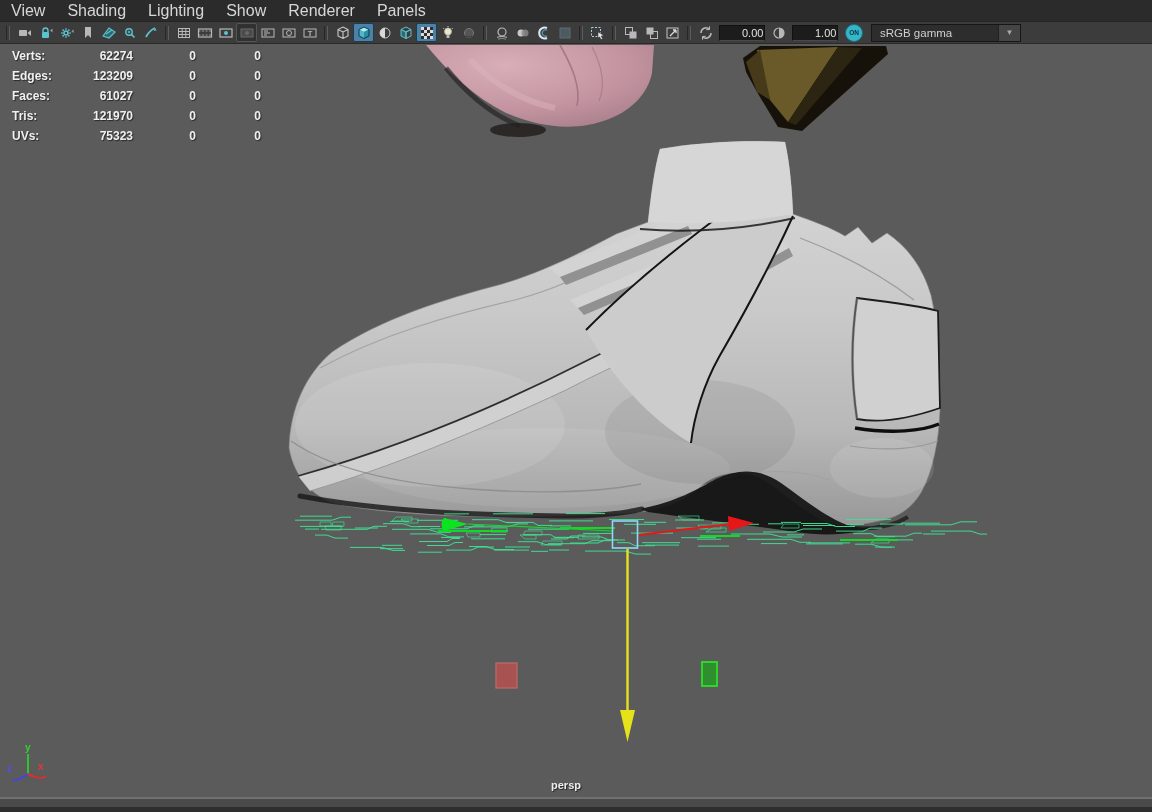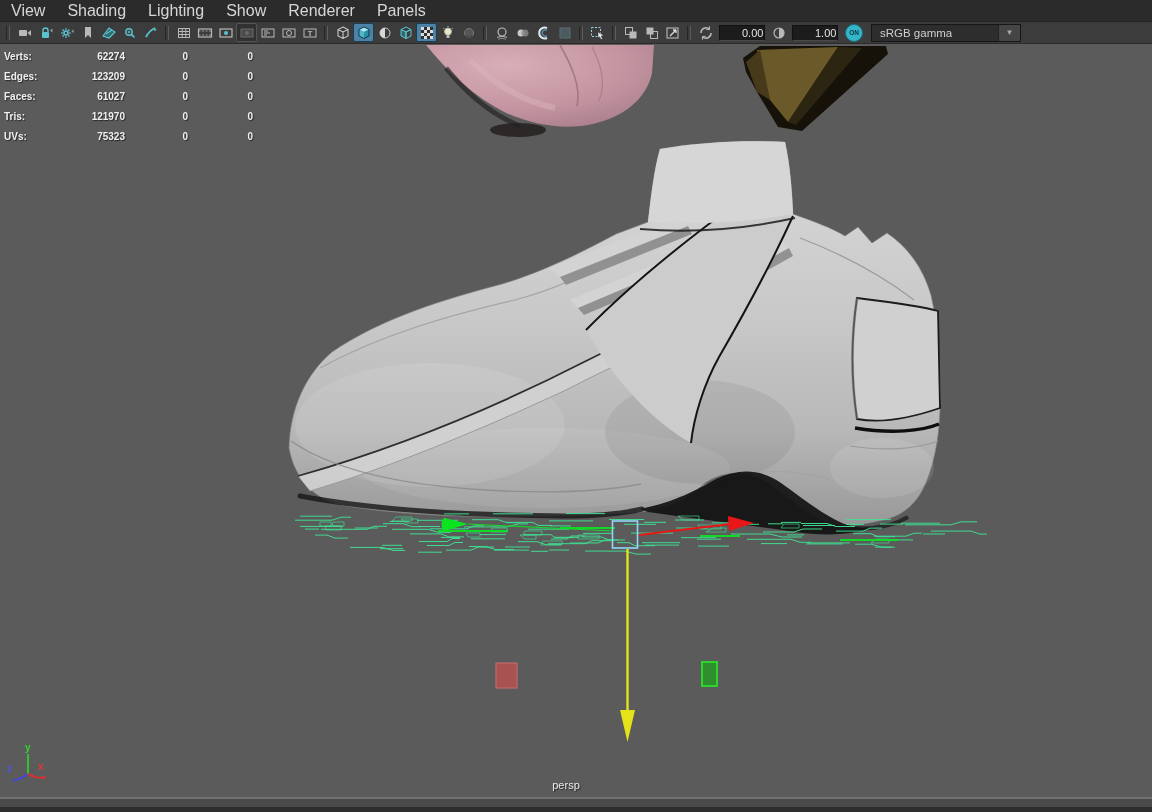--- a/index.html
+++ b/index.html
@@ -25,29 +25,29 @@
   .tb-field{width:44px;height:16px;background:#1c1c1c;border:1px solid #111;border-bottom-color:#4a4a4a;
     color:#e2e2e2;font-size:11px;line-height:14px;padding:0 22px;margin:0 3px;flex:0 0 auto}
   .tb-on{width:18px;height:18px;border-radius:50%;background:#35b6c8;border:1px solid #1a6e7e;
     display:flex;align-items:center;justify-content:center;font-size:6.5px;font-weight:bold;
     color:#0a3540;margin:0 4px;flex:0 0 auto}
   .tb-dd{width:150px;height:18px;background:#2d2d2d;border:1px solid #161616;display:flex;
     margin-left:4px;flex:0 0 auto}
   .tb-dd-label{flex:1;font-size:11.5px;color:#cfcfcf;padding-left:8px;line-height:16px}
   .tb-dd-arrow{width:22px;height:16px;background:#454545;display:flex;align-items:center;
     justify-content:center;color:#a8a8a8;font-size:8px;border-left:1px solid #222}
-  .hud{position:absolute;left:4px;top:46px;z-index:3;font-size:10px;font-weight:bold;color:#f0f0f0;
+  .hud{position:absolute;left:12px;top:46px;z-index:3;font-size:12px;font-weight:bold;color:#f0f0f0;
     text-shadow:1px 1px 1px rgba(0,0,0,.55)}
   .hud-row{display:flex;height:20px;align-items:center}
   .hud-label{width:72px;text-align:left}
   .hud-v1{width:49px;text-align:right}
   .hud-v2{width:63px;text-align:right}
   .hud-v3{width:65px;text-align:right}
   .cam-label{position:absolute;left:506px;top:779px;width:120px;text-align:center;z-index:3;
-    font-size:11px;font-weight:normal;color:#ececec;text-shadow:1px 1px 1px rgba(0,0,0,.6)}
+    font-size:11px;font-weight:bold;color:#ececec;text-shadow:1px 1px 1px rgba(0,0,0,.6)}
   .bottom-strip{position:absolute;left:0;top:797px;width:1152px;height:15px;z-index:5;
     border-top:2px solid #717171;background:linear-gradient(#4a4a4a 0 8px,#2e2e2e 8px 15px)}
 </style>
 </head>
 <body>
 
 <div class="root">
 
   <svg class="scene" width="1152" height="812" viewBox="0 0 1152 812">
     <defs>

